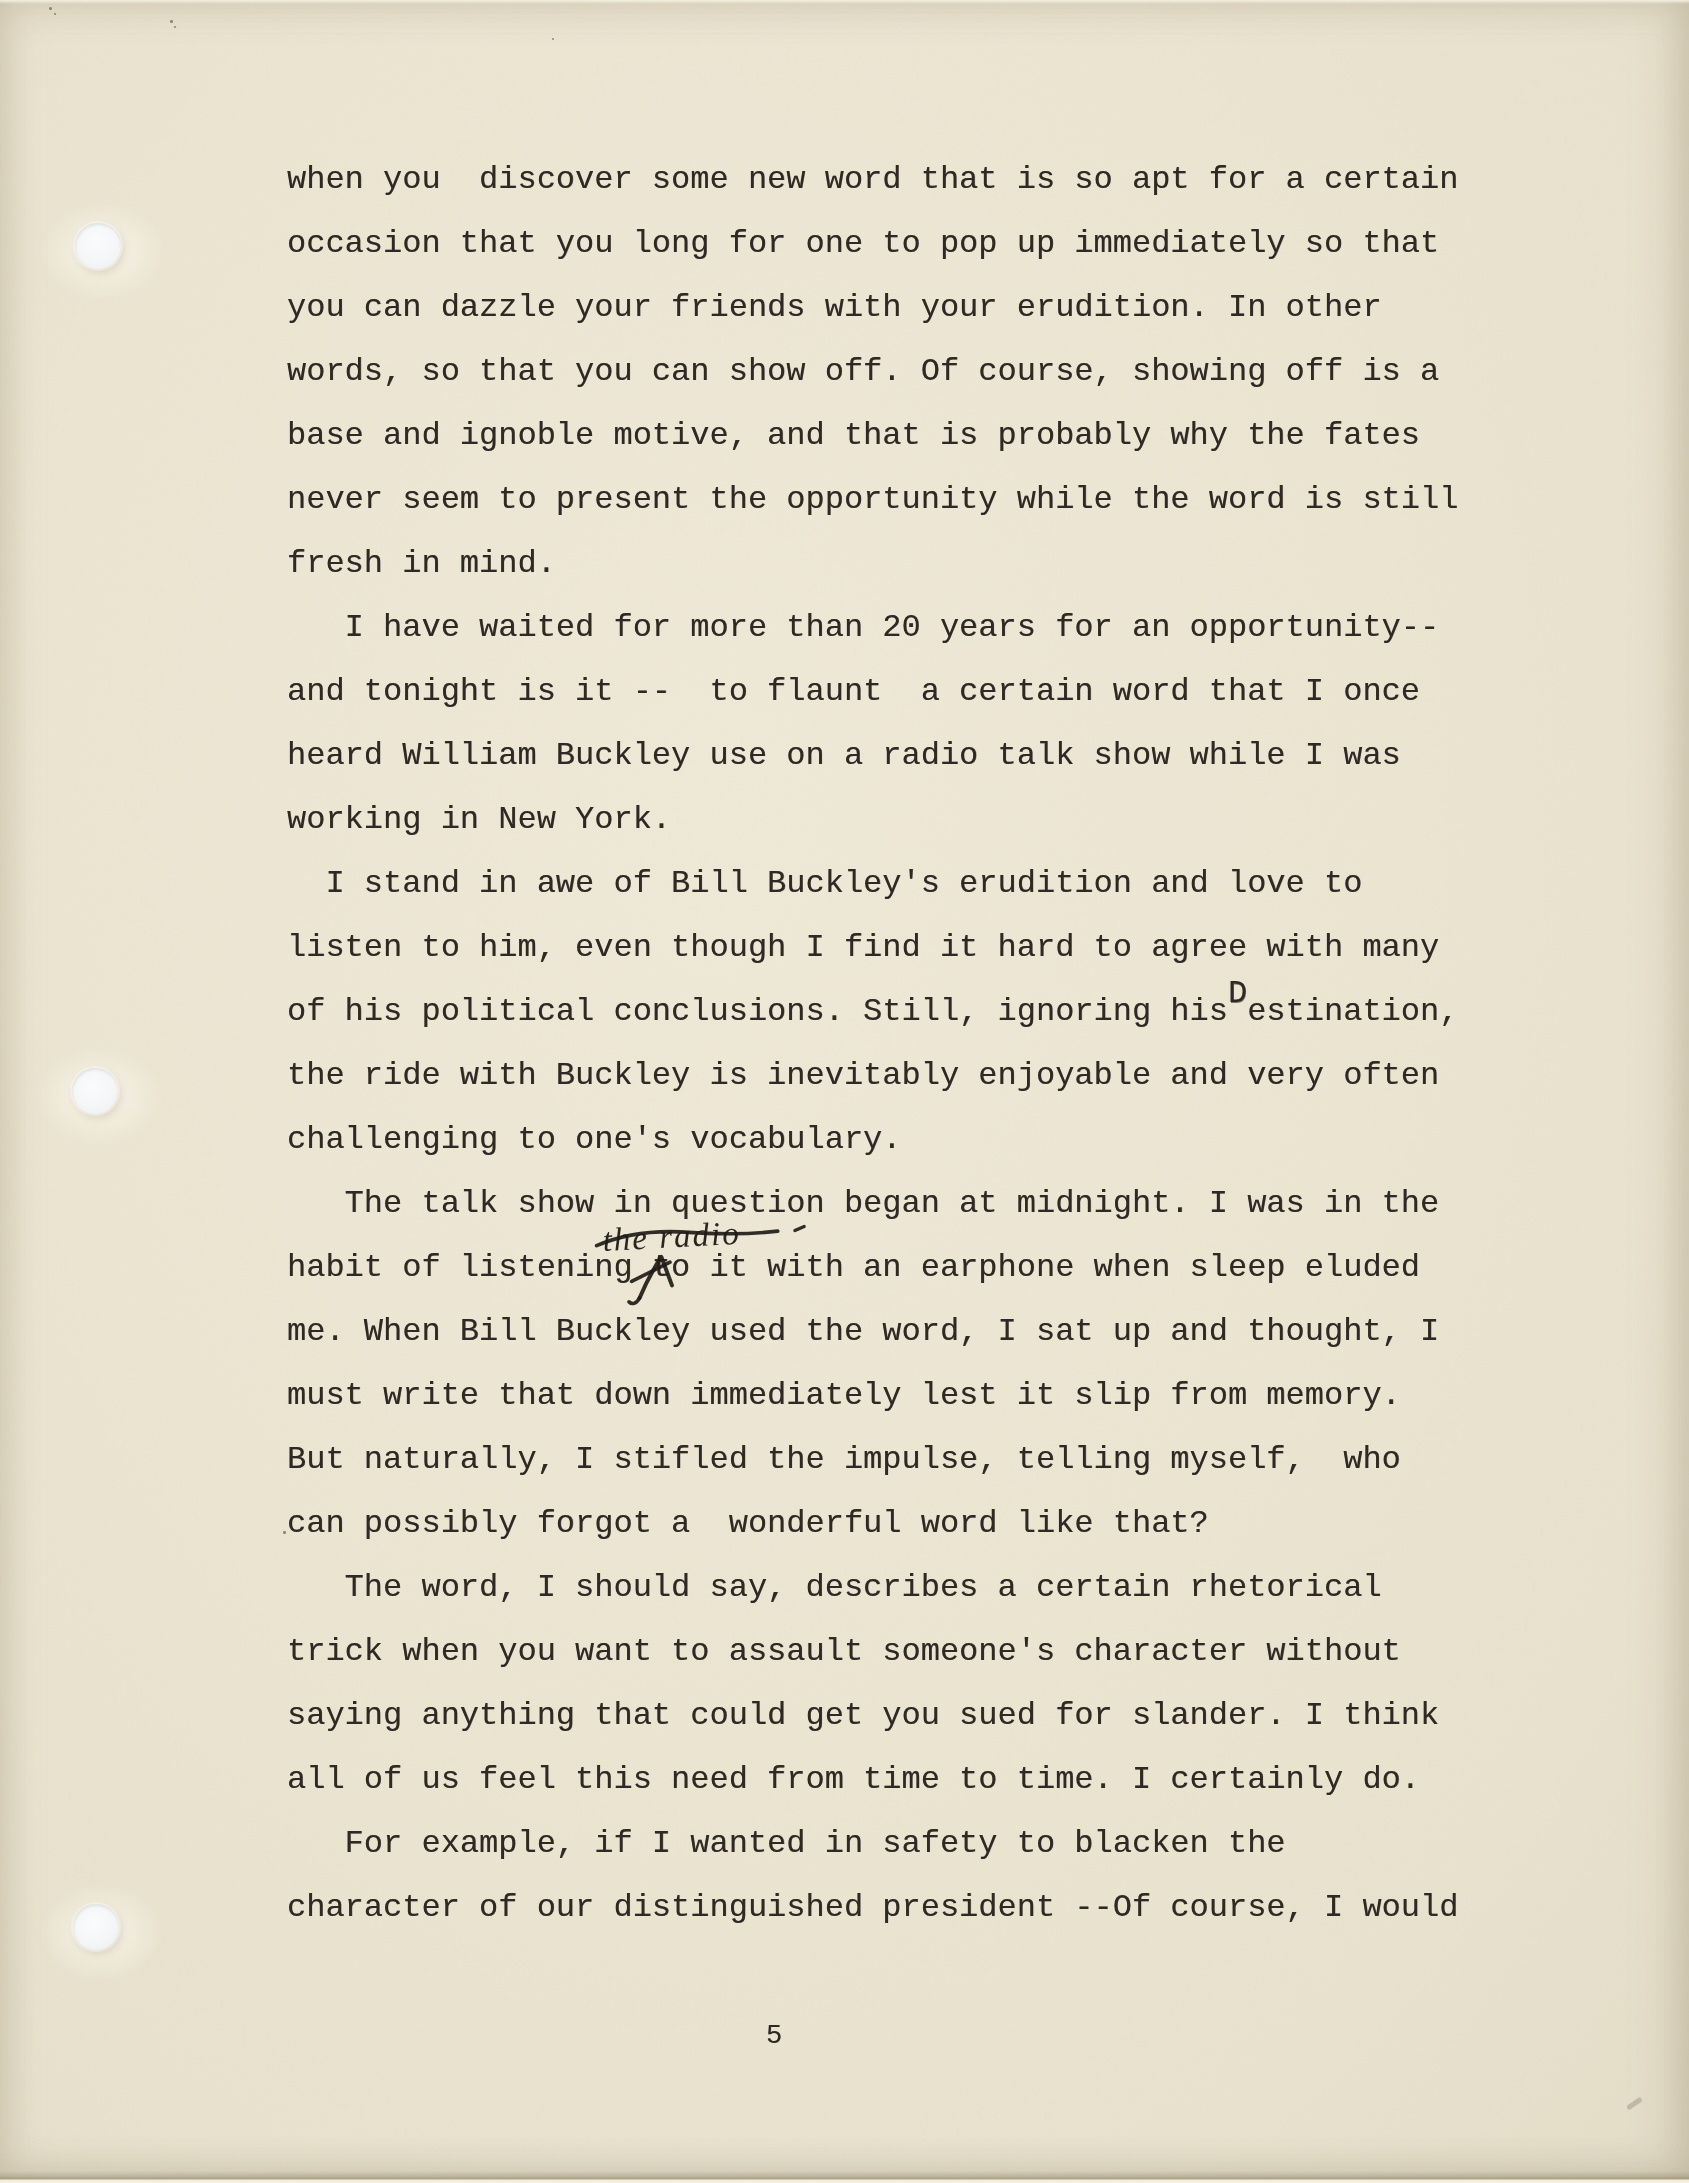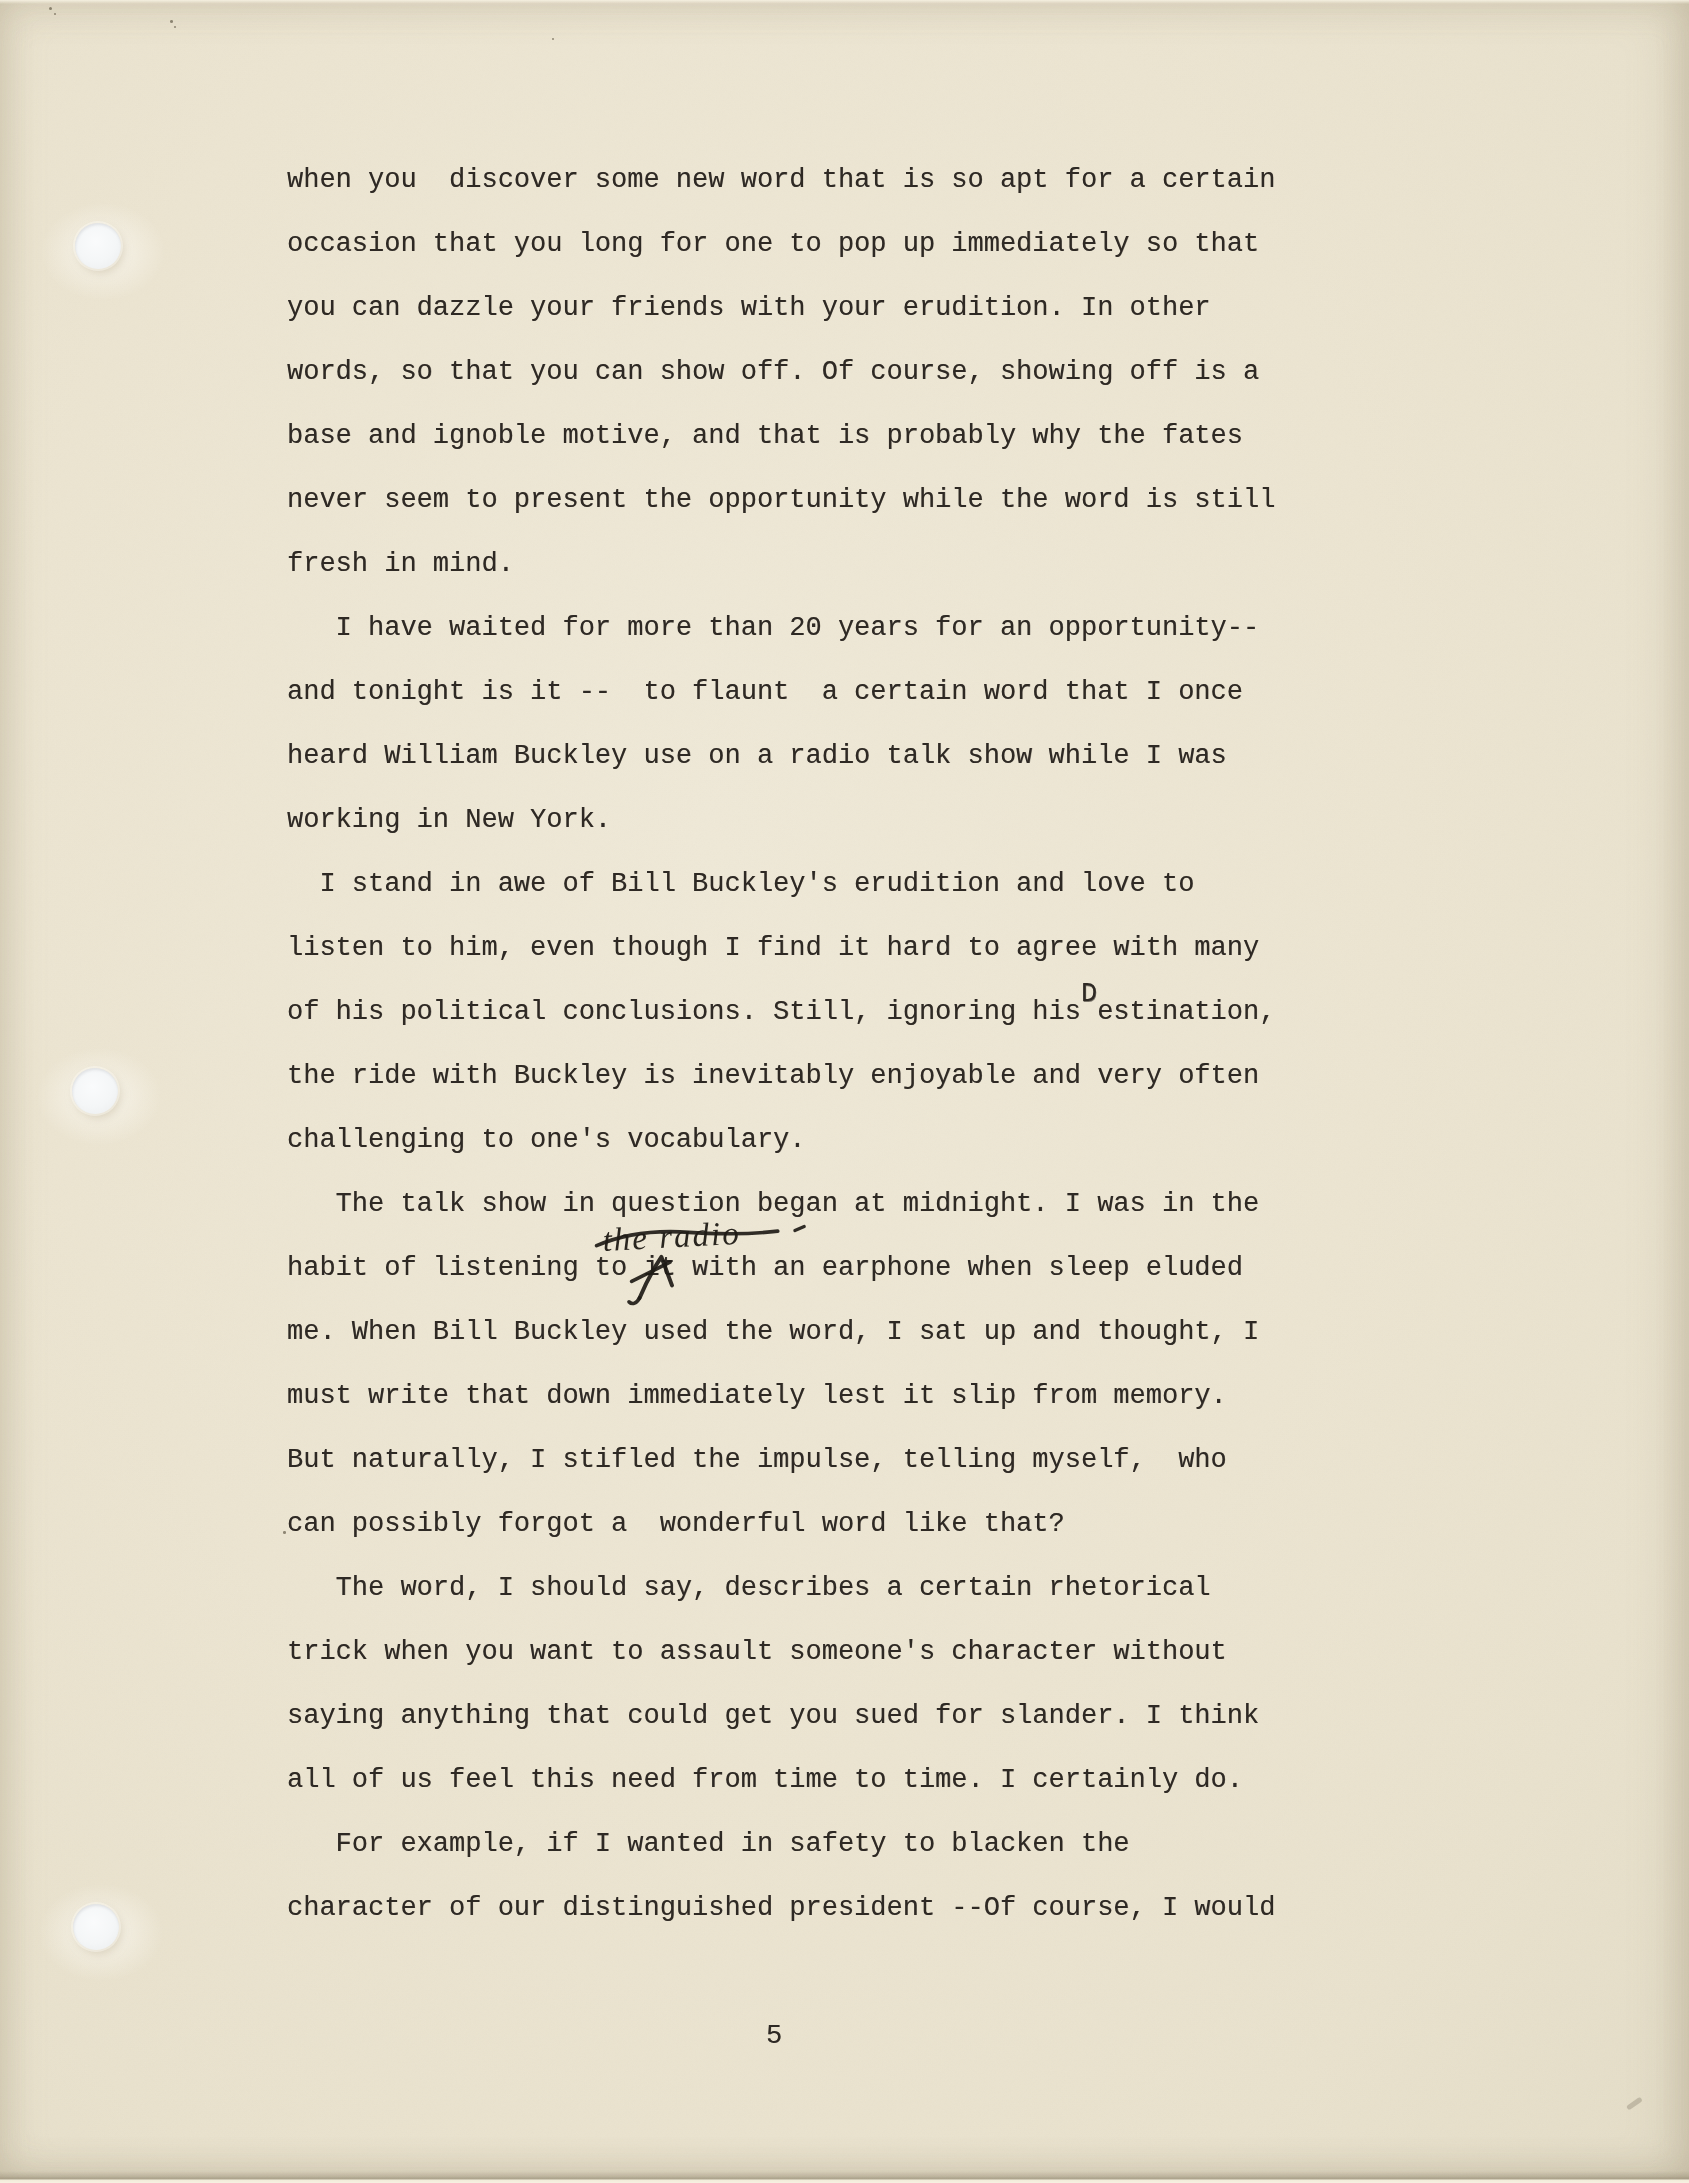--- a/index.html
+++ b/index.html
@@ -43,21 +43,21 @@
       0 0 0 2px rgba(252,250,244,0.45),
       2.6px 4px 8px rgba(198,188,162,0.55);
   }
   .emboss {
     position: absolute; width: 126px; height: 99px; border-radius: 50%;
     background: radial-gradient(ellipse, rgba(253,251,245,0.75), rgba(253,251,245,0) 70%);
     pointer-events: none;
   }
   .typescript {
     position: absolute; left: 287px; top: 148px; width: 1007px;
-    font-size: 27px; line-height: 64px;
+    font-size: 32px; line-height: 64px;
     color: #2e2924;
     text-shadow: 0.3px 0.3px 0.5px rgba(46,41,36,0.45);
     white-space: pre;
   }
   .line { height: 64px; }
   .sup {
     display: inline-block; width: 1ch;
     transform: translateY(-18px);
     text-shadow: 0.5px 0.5px 0.5px rgba(46,41,36,0.6);
   }

